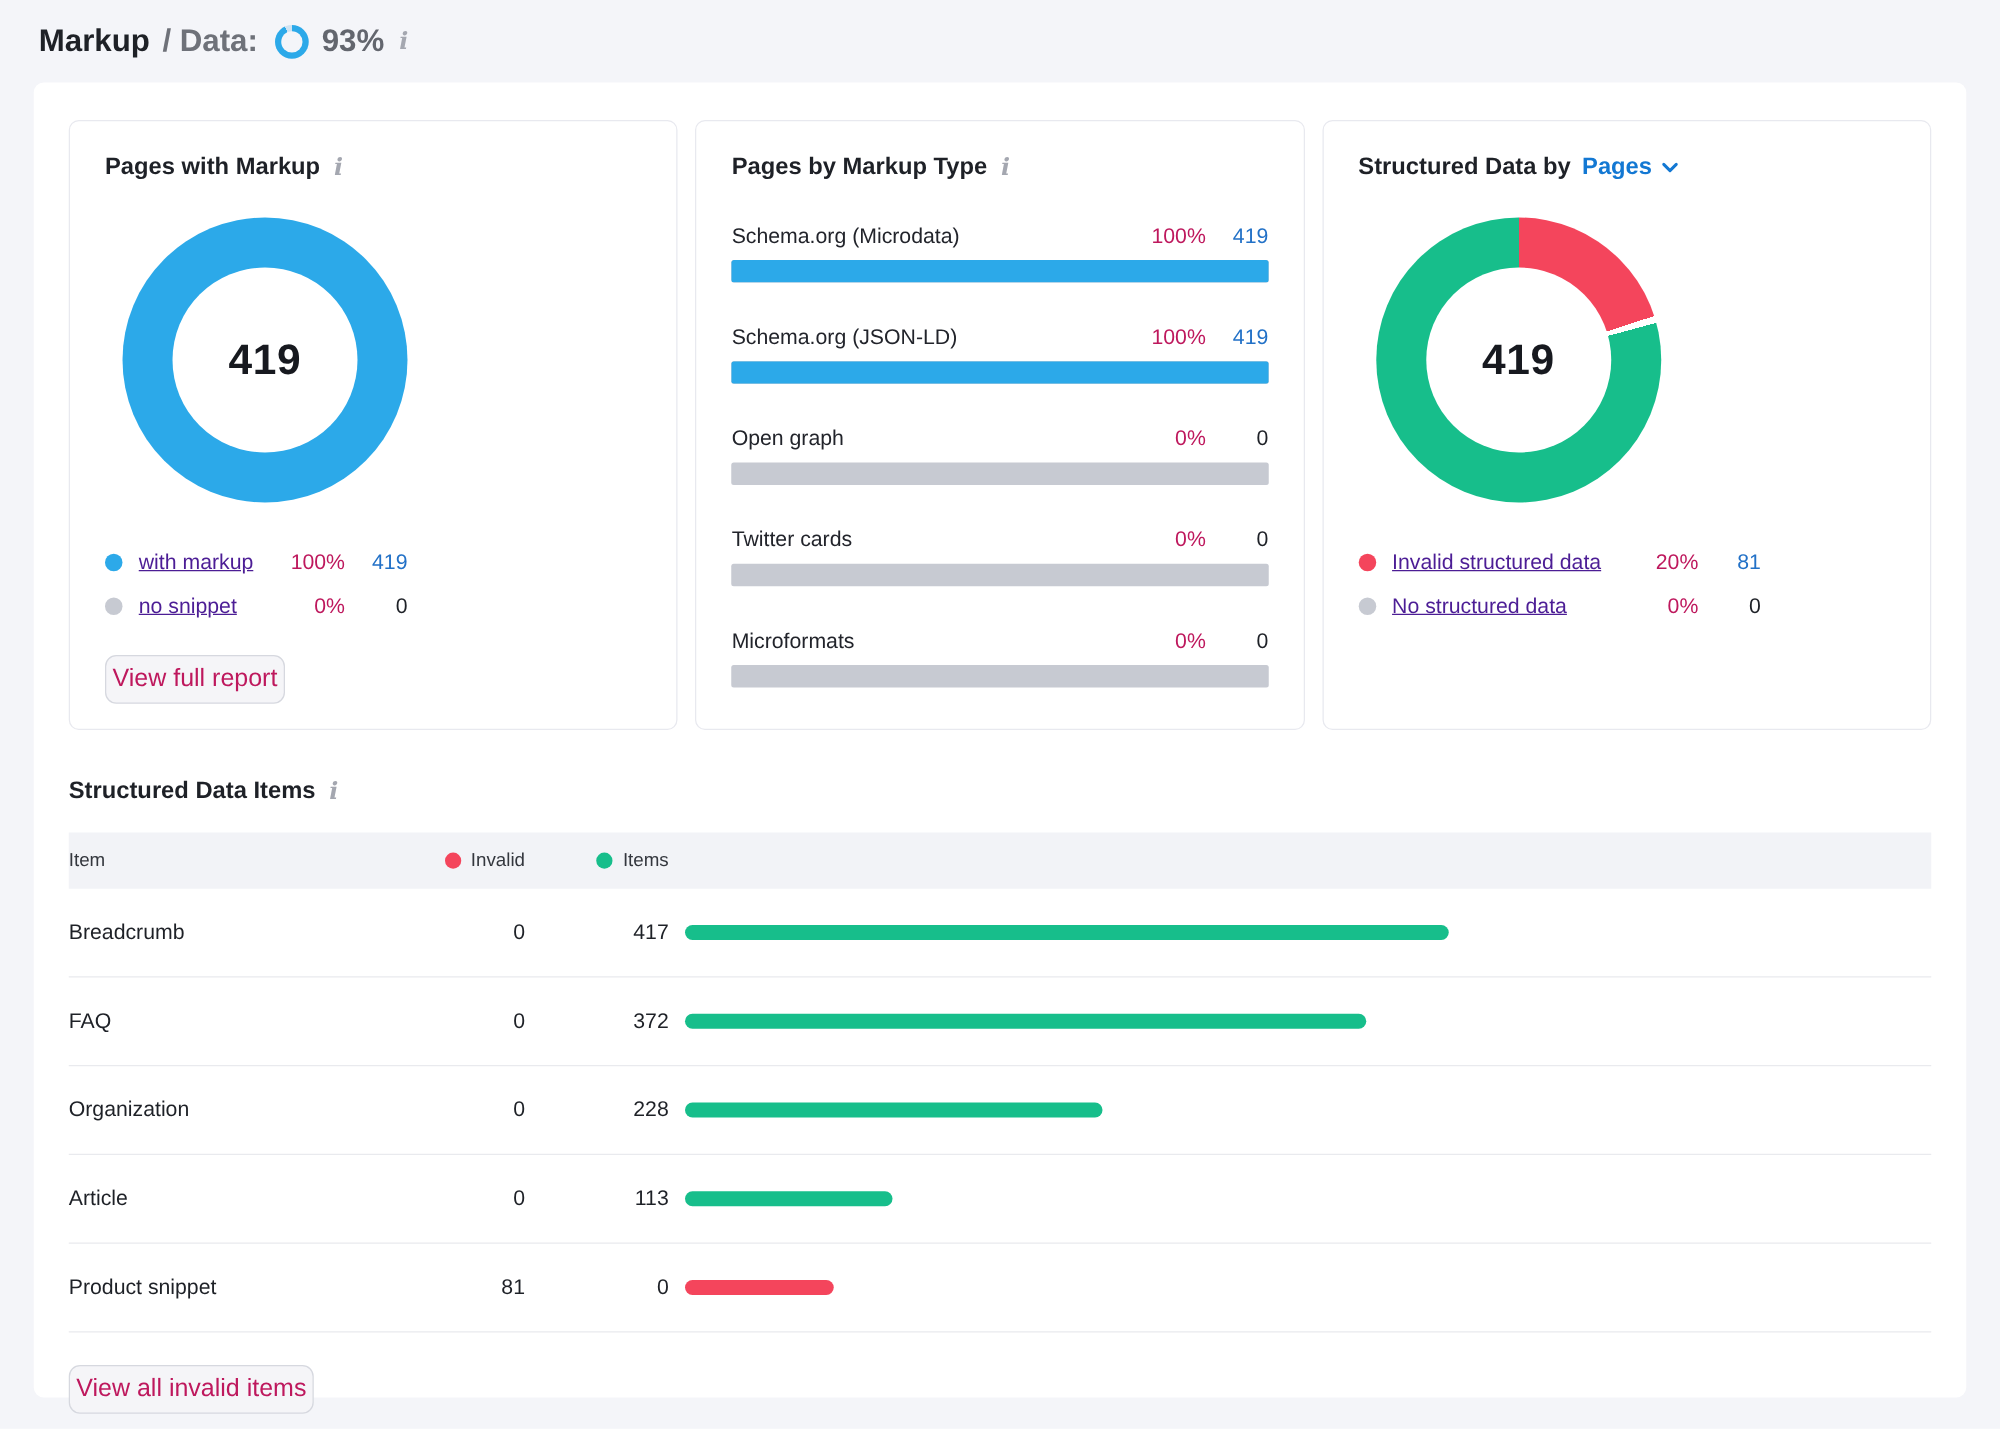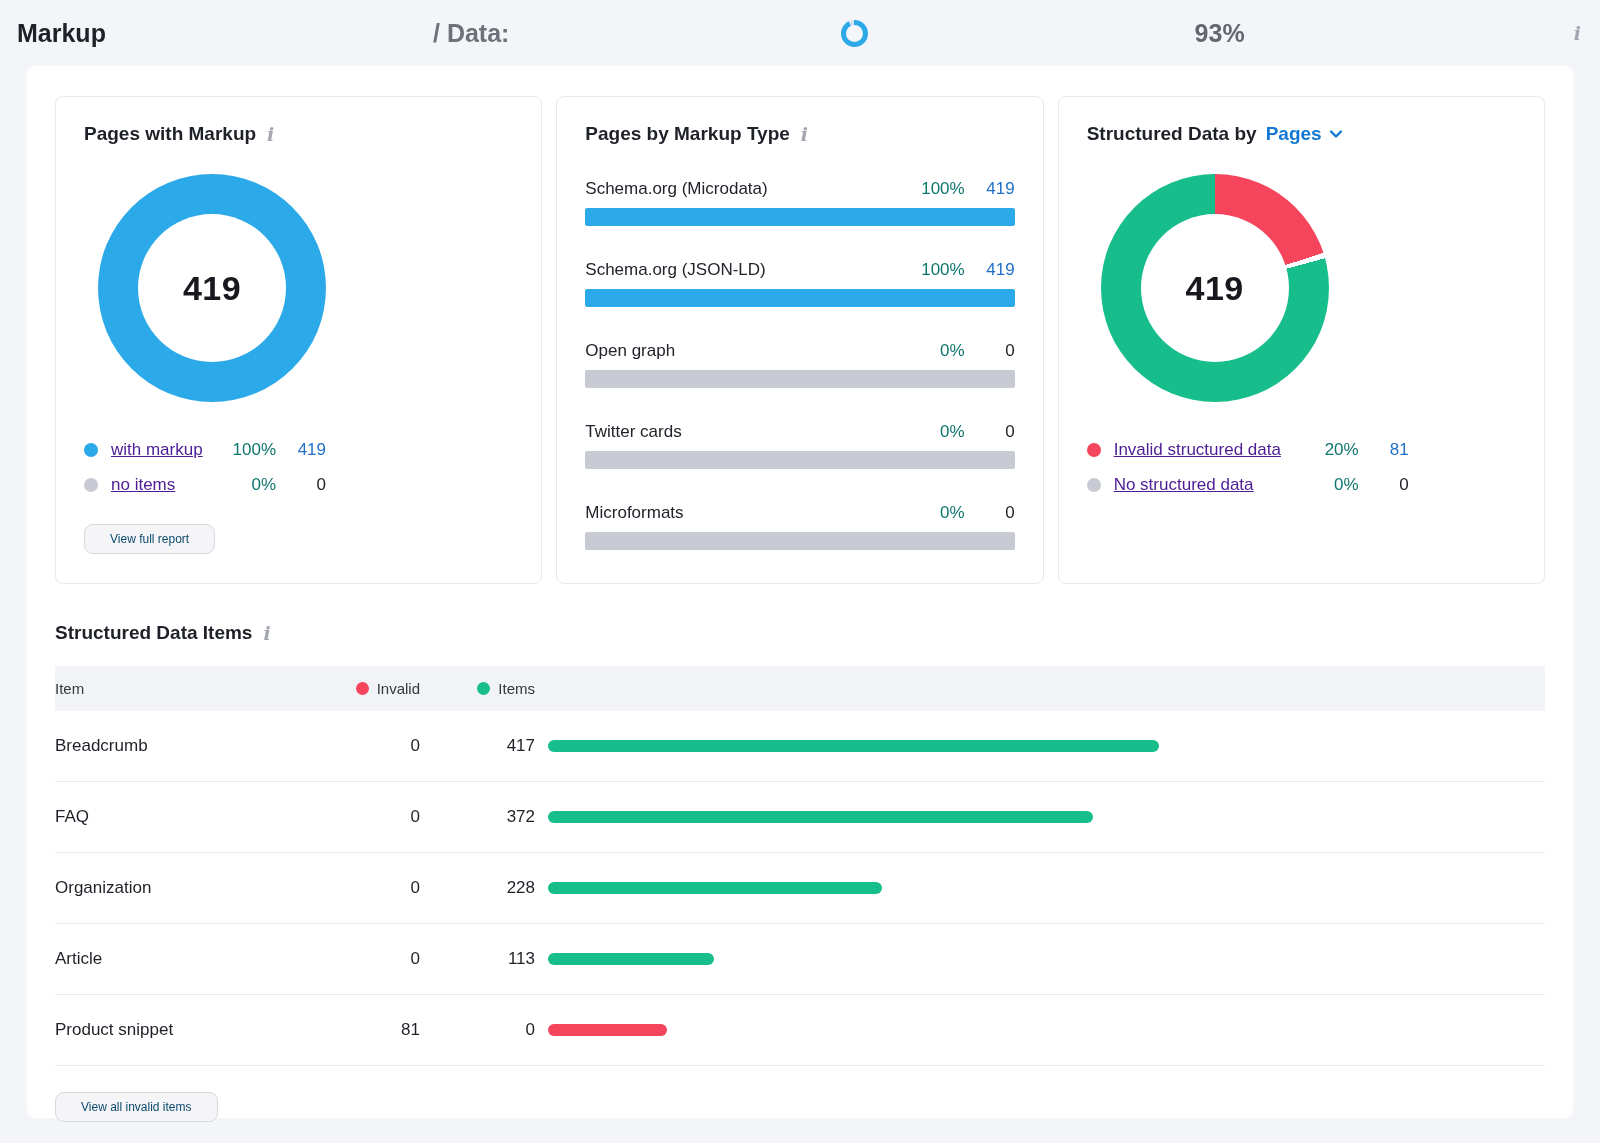--- a/index.html
+++ b/index.html
@@ -5,21 +5,21 @@
   * { box-sizing: border-box; }
   html,body { margin:0; padding:0; }
   body {
     width:1600px; height:1143px;
     background:#f4f5f9;
     font-family:"Liberation Sans", sans-serif;
     color:#1e2127;
   }
 
   
-  .topbar { height:66px; display:flex; align-items:center; padding:0 17px; gap:10px;justify-content:space-between; }
+  .topbar { height:66px; display:flex; align-items:center; padding:0 31px; gap:10px; }
   .h-title { font-size:25px; font-weight:bold; color:#1e2127; }
   .h-sub   { font-size:25px; font-weight:bold; color:#6e7179; }
   .score-ring { width:27px; height:27px; border-radius:50%; position:relative; margin-left:4px; }
   .score-ring::after { content:""; position:absolute; inset:5px; background:#f4f5f9; border-radius:50%; }
   .h-score { font-size:25px; font-weight:bold; color:#63666e; }
   .info { font-family:"DejaVu Serif", serif; font-style:italic; font-weight:bold;
           color:#a4a7b0; font-size:19px; line-height:1; padding:0 2px; cursor:default; }
 
   
   .panel { margin:0 27px; height:1052px; background:#ffffff; border-radius:8px;
@@ -35,28 +35,28 @@
   .donut { width:228px; height:228px; border-radius:50%; position:relative; margin:29px 0 0 14px; }
   .donut .hole { position:absolute; inset:40px; background:#ffffff; border-radius:50%;
                  display:flex; align-items:center; justify-content:center; }
   .donut .num { font-size:34px; font-weight:bold; color:#17191f; letter-spacing:.5px; }
 
   
   .legend { margin-top:30px; }
   .lg-row { display:flex; align-items:center; height:35px; font-size:17px; }
   .dot { width:14px; height:14px; border-radius:50%; margin-right:13px; flex:0 0 auto; }
   .lg-label { flex:1; color:#4c1d95;text-decoration:underline; }
-  .pct { width:60px; text-align:right; color:#0f766e; }
+  .pct { width:60px; text-align:right; color:#be185d; }
   .val { width:50px; text-align:right; color:#1e2127; }
   .link { color:#2271c7; cursor:pointer; }
   .legend.narrow { width:242px; }
   .legend.wide   { width:322px; }
 
   .btn { display:inline-block; background:#f5f5f8; border:1px solid #d6d8df; border-radius:9px;
-         padding:7px 25px; font-size:12px; color:#0c4a6e; cursor:pointer; }
+         padding:7px 5px; font-size:20px; color:#be185d; cursor:pointer; }
   .card .btn { margin-top:22px; }
 
   
   .mt-row { margin-top:31px; }
   .mt-row:first-of-type { margin-top:33px; }
   .mt-top { display:flex; align-items:flex-start; font-size:17px;margin-top:34px; }
   .mt-label { flex:1; color:#22242b; }
   .mt-track { margin-top:9px; height:18px; background:#c7cad2; border-radius:2px; overflow:hidden; }
   .mt-fill  { height:100%; border-radius:2px; }
 
@@ -110,21 +110,21 @@
         </div>
         <div class="legend narrow">
           <div class="lg-row">
             <span class="dot" style="background: rgb(44, 169, 233);"></span>
             <span class="lg-label">with markup</span>
             <span class="pct">100%</span>
             <span class="val link">419</span>
           </div>
           <div class="lg-row">
             <span class="dot" style="background: rgb(199, 202, 210);"></span>
-            <span class="lg-label">no items</span>
+            <span class="lg-label">no snippet</span>
             <span class="pct">0%</span>
             <span class="val">0</span>
           </div>
         </div>
         <button class="btn">View full report</button>
       </div>
 
       <div class="card">
         <div class="card-title">
           <span>Pages by Markup Type</span>

